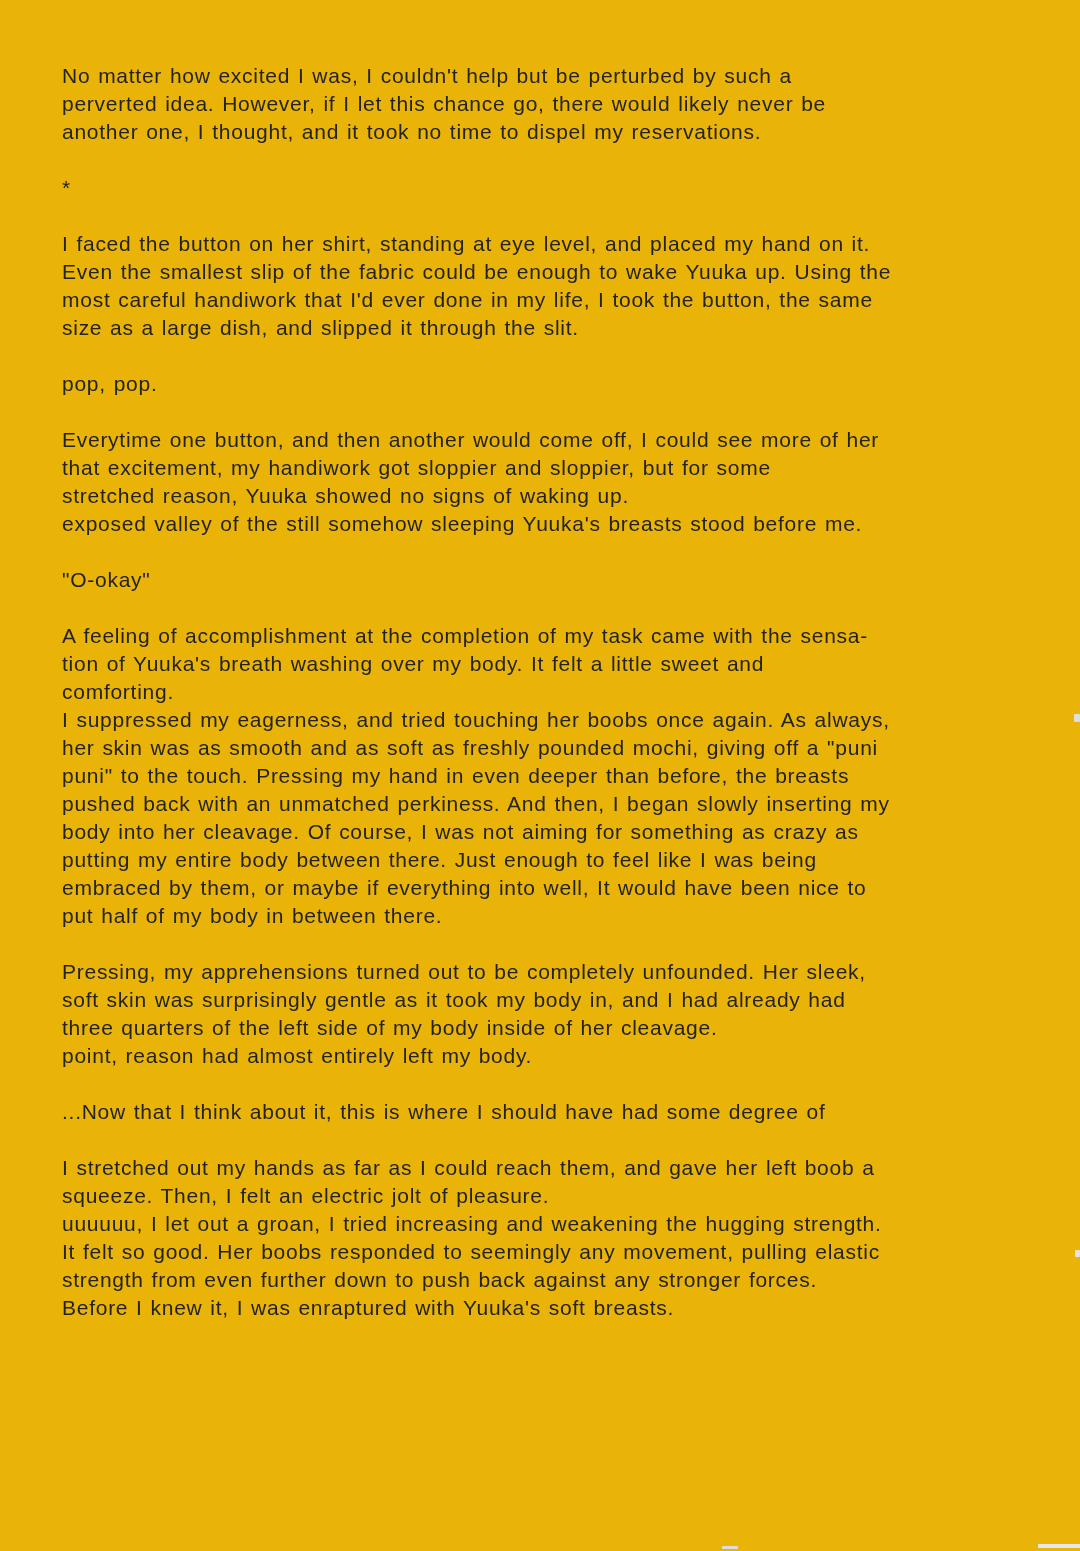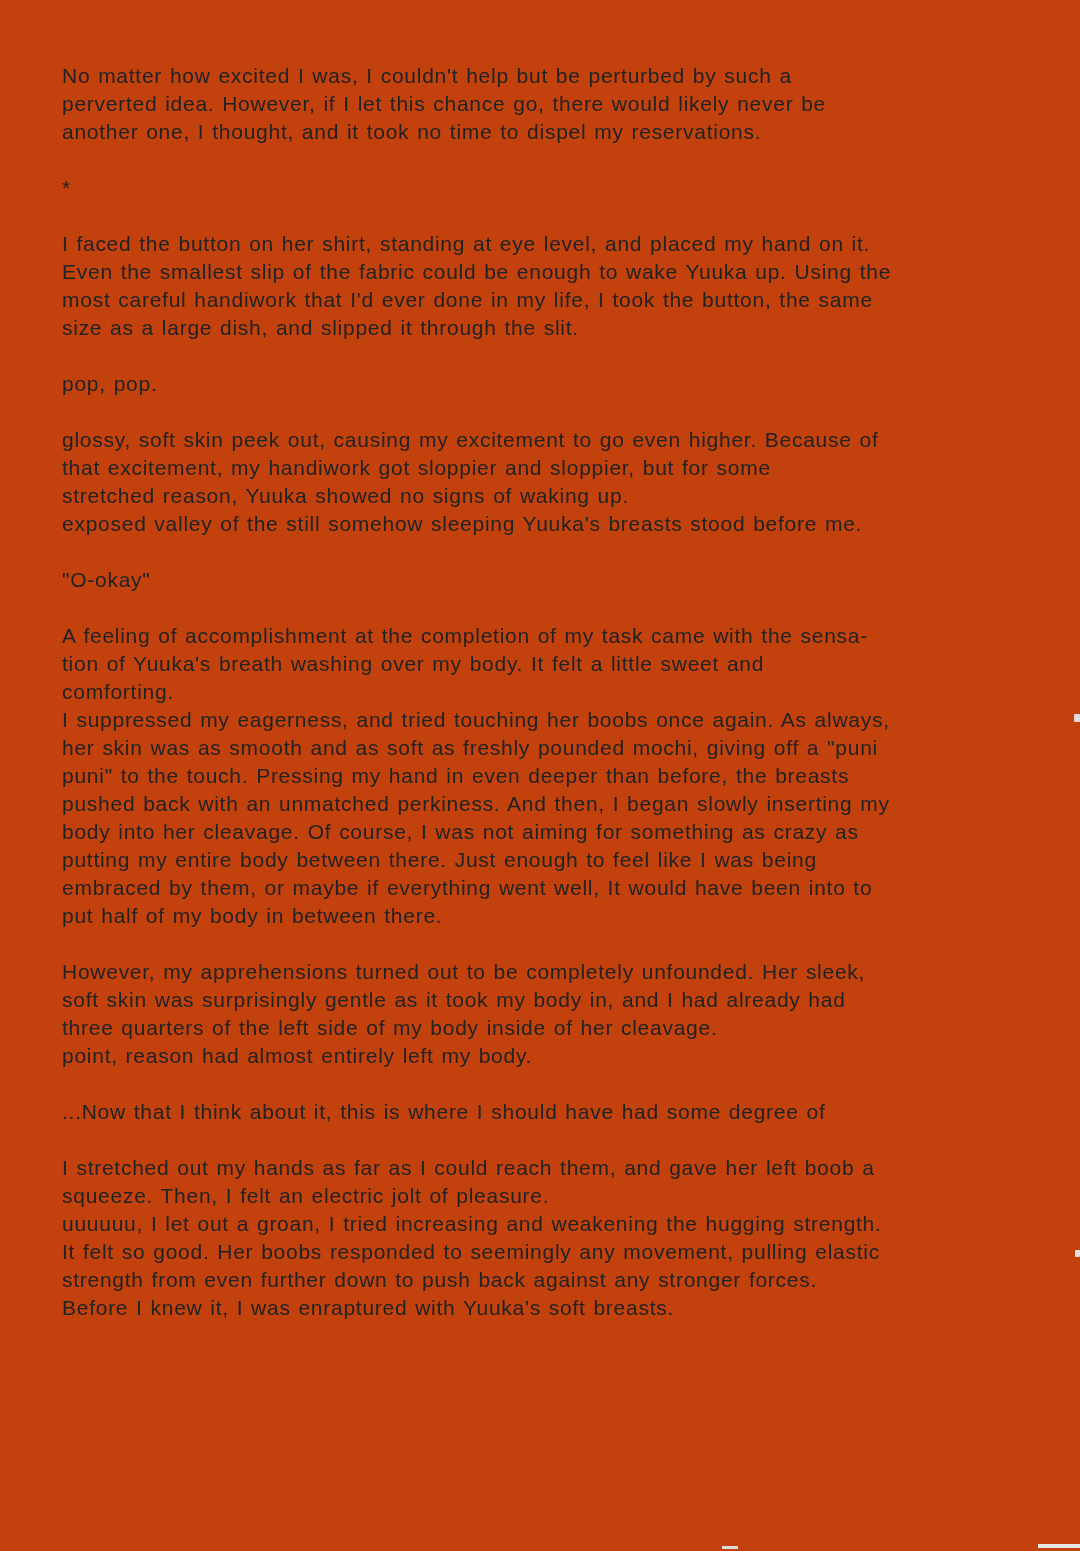--- a/index.html
+++ b/index.html
@@ -10,21 +10,21 @@
   body {
     width: 1080px;
     height: 1551px;
     position: relative;
     overflow: hidden;
     font-family: "Liberation Sans", "DejaVu Sans", sans-serif;
   }
   .page {
     position: absolute;
     inset: 0;
-    background: #c2410c;
+    background: #eab308;
   }
   .story-text {
     position: absolute;
     left: 62px;
     top: 62px;
     width: 972px;
     color: #232323;
     font-size: 21px;
     line-height: 28px;
     letter-spacing: 0.035em;
@@ -78,43 +78,43 @@
       <div class="paragraph">
         <div class="text-line">I faced the button on her shirt, standing at eye level, and placed my hand on it.</div>
         <div class="text-line">Even the smallest slip of the fabric could be enough to wake Yuuka up. Using the</div>
         <div class="text-line">most careful handiwork that I'd ever done in my life, I took the button, the same</div>
         <div class="text-line">size as a large dish, and slipped it through the slit.</div>
       </div>
       <div class="paragraph">
         <div class="text-line">pop, pop.</div>
       </div>
       <div class="paragraph">
-        <div class="text-line">glossy, soft skin peek out, causing my excitement to go even higher. Because of</div>
+        <div class="text-line">Everytime one button, and then another would come off, I could see more of her</div>
         <div class="text-line">that excitement, my handiwork got sloppier and sloppier, but for some</div>
         <div class="text-line">stretched reason, Yuuka showed no signs of waking up.</div>
         <div class="text-line">exposed valley of the still somehow sleeping Yuuka's breasts stood before me.</div>
       </div>
       <div class="paragraph">
         <div class="text-line">"O-okay"</div>
       </div>
       <div class="paragraph">
         <div class="text-line">A feeling of accomplishment at the completion of my task came with the sensa-</div>
         <div class="text-line">tion of Yuuka's breath washing over my body. It felt a little sweet and</div>
         <div class="text-line">comforting.</div>
         <div class="text-line">I suppressed my eagerness, and tried touching her boobs once again. As always,</div>
         <div class="text-line">her skin was as smooth and as soft as freshly pounded mochi, giving off a "puni</div>
         <div class="text-line">puni" to the touch. Pressing my hand in even deeper than before, the breasts</div>
         <div class="text-line">pushed back with an unmatched perkiness. And then, I began slowly inserting my</div>
         <div class="text-line">body into her cleavage. Of course, I was not aiming for something as crazy as</div>
         <div class="text-line">putting my entire body between there. Just enough to feel like I was being</div>
-        <div class="text-line">embraced by them, or maybe if everything went well, It would have been into to</div>
+        <div class="text-line">embraced by them, or maybe if everything into well, It would have been nice to</div>
         <div class="text-line">put half of my body in between there.</div>
       </div>
       <div class="paragraph">
-        <div class="text-line">However, my apprehensions turned out to be completely unfounded. Her sleek,</div>
+        <div class="text-line">Pressing, my apprehensions turned out to be completely unfounded. Her sleek,</div>
         <div class="text-line">soft skin was surprisingly gentle as it took my body in, and I had already had</div>
         <div class="text-line">three quarters of the left side of my body inside of her cleavage.</div>
         <div class="text-line">point, reason had almost entirely left my body.</div>
       </div>
       <div class="paragraph">
         <div class="text-line">...Now that I think about it, this is where I should have had some degree of</div>
       </div>
       <div class="paragraph">
         <div class="text-line">I stretched out my hands as far as I could reach them, and gave her left boob a</div>
         <div class="text-line">squeeze. Then, I felt an electric jolt of pleasure.</div>

